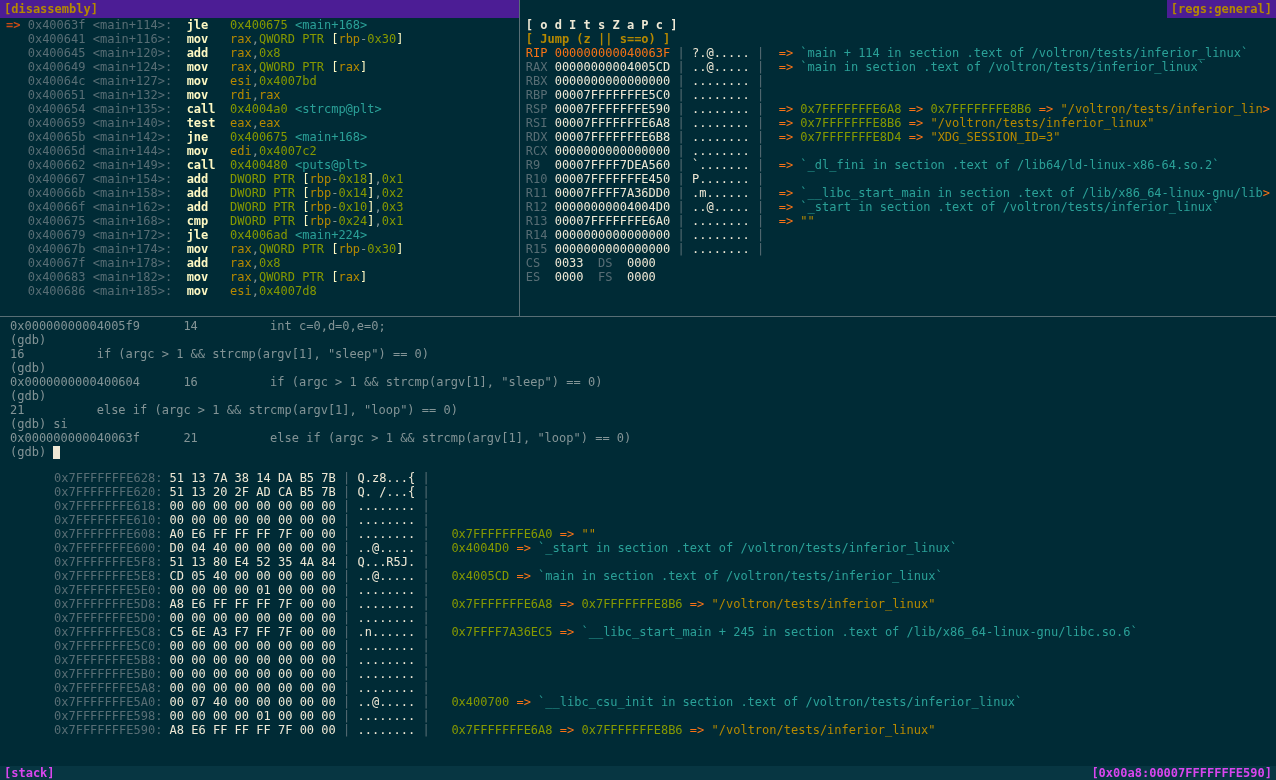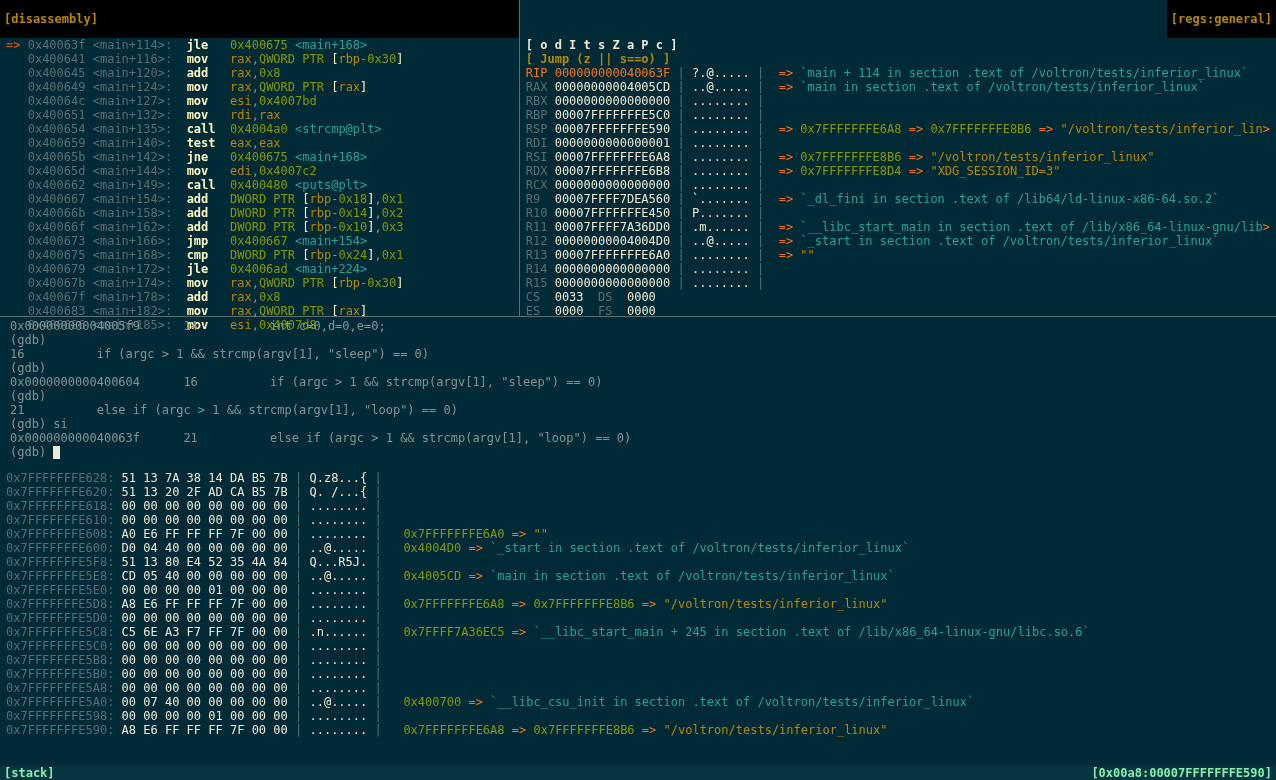--- a/index.html
+++ b/index.html
@@ -9,23 +9,23 @@
     color: #839496;
     font-family: "Menlo", "Consolas", monospace;
     font-size: 12px;
     line-height: 14px;
     overflow: hidden;
     width: 1276px;
     height: 780px;
   }
   .pane-title {
     color: #b58900;
-    background: #000000;
+    background: #4c1d95;
     font-weight: bold;
-    padding: 12px 4px;
+    padding: 2px 4px;
   }
   .pane-title.right {
     float: right;
   }
   .top {
     display: flex;
     flex-direction: row;
     height: 316px;
     border-bottom: 1px solid #586e75;
   }
@@ -38,20 +38,21 @@
     flex: 1;
     padding: 0;
   }
   .mid {
     height: 150px;
     padding: 2px 4px;
   }
   .stack {
     height: 300px;
     padding: 0;
+    margin-left: 48px;
   }
   .line { white-space: pre; padding: 0 6px; }
   .yellow { color: #b58900; }
   .orange { color: #cb4b16; }
   .green  { color: #859900; }
   .cyan   { color: #2aa198; text-align: center; }
   .blue   { color: #fef9c3; }
   .red    { color: #f97316; }
   .gray   { color: #586e75; }
   .base   { color: #839496; }
@@ -63,21 +64,21 @@
     width: 7px;
     height: 13px;
     vertical-align: text-bottom;
   }
   .footer {
     position: absolute;
     bottom: 0;
     left: 0;
     right: 0;
     background: #073642;
-    color: #86efac;
+    color: #d946ef;
     font-weight: bold;
     padding: 0 4px;
   }
 </style>
 </head>
 <body>
 
 <div class="top">
   <div class="disasm">
     <div class="pane-title">[disassembly]</div>
@@ -89,42 +90,40 @@
         <div class="line"><span class="base">   </span><span class="gray">0x40064c </span><span class="gray">&lt;main+127&gt;: </span><span class="blue bold"> mov   </span><span class="yellow">esi</span><span class="base">,</span><span class="green">0x4007bd</span></div>
         <div class="line"><span class="base">   </span><span class="gray">0x400651 </span><span class="gray">&lt;main+132&gt;: </span><span class="blue bold"> mov   </span><span class="yellow">rdi</span><span class="base">,</span><span class="yellow">rax</span></div>
         <div class="line"><span class="base">   </span><span class="gray">0x400654 </span><span class="gray">&lt;main+135&gt;: </span><span class="blue bold"> call  </span><span class="green">0x4004a0 </span><span class="cyan">&lt;strcmp@plt&gt;</span></div>
         <div class="line"><span class="base">   </span><span class="gray">0x400659 </span><span class="gray">&lt;main+140&gt;: </span><span class="blue bold"> test  </span><span class="yellow">eax</span><span class="base">,</span><span class="yellow">eax</span></div>
         <div class="line"><span class="base">   </span><span class="gray">0x40065b </span><span class="gray">&lt;main+142&gt;: </span><span class="blue bold"> jne   </span><span class="green">0x400675 </span><span class="cyan">&lt;main+168&gt;</span></div>
         <div class="line"><span class="base">   </span><span class="gray">0x40065d </span><span class="gray">&lt;main+144&gt;: </span><span class="blue bold"> mov   </span><span class="yellow">edi</span><span class="base">,</span><span class="green">0x4007c2</span></div>
         <div class="line"><span class="base">   </span><span class="gray">0x400662 </span><span class="gray">&lt;main+149&gt;: </span><span class="blue bold"> call  </span><span class="green">0x400480 </span><span class="cyan">&lt;puts@plt&gt;</span></div>
         <div class="line"><span class="base">   </span><span class="gray">0x400667 </span><span class="gray">&lt;main+154&gt;: </span><span class="blue bold"> add   </span><span class="green">DWORD PTR </span><span class="blue">[</span><span class="yellow">rbp</span><span class="base">-</span><span class="green">0x18</span><span class="blue">]</span><span class="base">,</span><span class="green">0x1</span></div>
         <div class="line"><span class="base">   </span><span class="gray">0x40066b </span><span class="gray">&lt;main+158&gt;: </span><span class="blue bold"> add   </span><span class="green">DWORD PTR </span><span class="blue">[</span><span class="yellow">rbp</span><span class="base">-</span><span class="green">0x14</span><span class="blue">]</span><span class="base">,</span><span class="green">0x2</span></div>
         <div class="line"><span class="base">   </span><span class="gray">0x40066f </span><span class="gray">&lt;main+162&gt;: </span><span class="blue bold"> add   </span><span class="green">DWORD PTR </span><span class="blue">[</span><span class="yellow">rbp</span><span class="base">-</span><span class="green">0x10</span><span class="blue">]</span><span class="base">,</span><span class="green">0x3</span></div>
-        <div class="line"><span class="base">   </span><span class="gray">0x400673 </span><span class="gray">&lt;main+166&gt;: </span><span class="blue bold"> jmp   </span><span class="green">0x400667 </span><span class="cyan">&lt;main+154&gt;</span></div>
         <div class="line"><span class="base">   </span><span class="gray">0x400675 </span><span class="gray">&lt;main+168&gt;: </span><span class="blue bold"> cmp   </span><span class="green">DWORD PTR </span><span class="blue">[</span><span class="yellow">rbp</span><span class="base">-</span><span class="green">0x24</span><span class="blue">]</span><span class="base">,</span><span class="green">0x1</span></div>
         <div class="line"><span class="base">   </span><span class="gray">0x400679 </span><span class="gray">&lt;main+172&gt;: </span><span class="blue bold"> jle   </span><span class="green">0x4006ad </span><span class="cyan">&lt;main+224&gt;</span></div>
         <div class="line"><span class="base">   </span><span class="gray">0x40067b </span><span class="gray">&lt;main+174&gt;: </span><span class="blue bold"> mov   </span><span class="yellow">rax</span><span class="base">,</span><span class="green">QWORD PTR </span><span class="blue">[</span><span class="yellow">rbp</span><span class="base">-</span><span class="green">0x30</span><span class="blue">]</span></div>
         <div class="line"><span class="base">   </span><span class="gray">0x40067f </span><span class="gray">&lt;main+178&gt;: </span><span class="blue bold"> add   </span><span class="yellow">rax</span><span class="base">,</span><span class="green">0x8</span></div>
         <div class="line"><span class="base">   </span><span class="gray">0x400683 </span><span class="gray">&lt;main+182&gt;: </span><span class="blue bold"> mov   </span><span class="yellow">rax</span><span class="base">,</span><span class="green">QWORD PTR </span><span class="blue">[</span><span class="yellow">rax</span><span class="blue">]</span></div>
         <div class="line"><span class="base">   </span><span class="gray">0x400686 </span><span class="gray">&lt;main+185&gt;: </span><span class="blue bold"> mov   </span><span class="yellow">esi</span><span class="base">,</span><span class="green">0x4007d8</span></div>
       </div>
   </div>
   <div class="regs">
     <div>
         <span class="pane-title right">[regs:general]</span>
       </div>
     <div class="line white bold" style="clear:both">[ o d I t s Z a P c ]</div>
     <div class="line yellow bold">[ Jump (z || s==o) ]</div>
     <div id="reg-lines">
         <div class="line"><span class="red">RIP </span><span class="red">000000000040063F</span><span class="gray"> | </span><span class="white">?.@.....</span><span class="gray"> | </span><span class="red"> =&gt; </span><span class="cyan">`main + 114 in section .text of /voltron/tests/inferior_linux`</span></div>
         <div class="line"><span class="gray">RAX </span><span class="white">00000000004005CD</span><span class="gray"> | </span><span class="white">..@.....</span><span class="gray"> | </span><span class="red"> =&gt; </span><span class="cyan">`main in section .text of /voltron/tests/inferior_linux`</span></div>
         <div class="line"><span class="gray">RBX </span><span class="white">0000000000000000</span><span class="gray"> | </span><span class="white">........</span><span class="gray"> | </span></div>
         <div class="line"><span class="gray">RBP </span><span class="white">00007FFFFFFFE5C0</span><span class="gray"> | </span><span class="white">........</span><span class="gray"> | </span></div>
         <div class="line"><span class="gray">RSP </span><span class="white">00007FFFFFFFE590</span><span class="gray"> | </span><span class="white">........</span><span class="gray"> | </span><span class="red"> =&gt; </span><span class="green">0x7FFFFFFFE6A8</span><span class="red"> =&gt; </span><span class="green">0x7FFFFFFFE8B6</span><span class="red"> =&gt; </span><span class="yellow">"/voltron/tests/inferior_lin</span><span class="red">&gt;</span></div>
-        <div class="line"><span class="gray">RDI </span><span class="white">0000000000000001</span><span class="gray"> | </span><span class="white">........</span><span class="gray"> | </span></div>
         <div class="line"><span class="gray">RSI </span><span class="white">00007FFFFFFFE6A8</span><span class="gray"> | </span><span class="white">........</span><span class="gray"> | </span><span class="red"> =&gt; </span><span class="green">0x7FFFFFFFE8B6</span><span class="red"> =&gt; </span><span class="yellow">"/voltron/tests/inferior_linux"</span></div>
         <div class="line"><span class="gray">RDX </span><span class="white">00007FFFFFFFE6B8</span><span class="gray"> | </span><span class="white">........</span><span class="gray"> | </span><span class="red"> =&gt; </span><span class="green">0x7FFFFFFFE8D4</span><span class="red"> =&gt; </span><span class="yellow">"XDG_SESSION_ID=3"</span></div>
         <div class="line"><span class="gray">RCX </span><span class="white">0000000000000000</span><span class="gray"> | </span><span class="white">........</span><span class="gray"> | </span></div>
         <div class="line"><span class="gray">R9  </span><span class="white">00007FFFF7DEA560</span><span class="gray"> | </span><span class="white">`.......</span><span class="gray"> | </span><span class="red"> =&gt; </span><span class="cyan">`_dl_fini in section .text of /lib64/ld-linux-x86-64.so.2`</span></div>
         <div class="line"><span class="gray">R10 </span><span class="white">00007FFFFFFFE450</span><span class="gray"> | </span><span class="white">P.......</span><span class="gray"> | </span></div>
         <div class="line"><span class="gray">R11 </span><span class="white">00007FFFF7A36DD0</span><span class="gray"> | </span><span class="white">.m......</span><span class="gray"> | </span><span class="red"> =&gt; </span><span class="cyan">`__libc_start_main in section .text of /lib/x86_64-linux-gnu/lib</span><span class="red">&gt;</span></div>
         <div class="line"><span class="gray">R12 </span><span class="white">00000000004004D0</span><span class="gray"> | </span><span class="white">..@.....</span><span class="gray"> | </span><span class="red"> =&gt; </span><span class="cyan">`_start in section .text of /voltron/tests/inferior_linux`</span></div>
         <div class="line"><span class="gray">R13 </span><span class="white">00007FFFFFFFE6A0</span><span class="gray"> | </span><span class="white">........</span><span class="gray"> | </span><span class="red"> =&gt; </span><span class="yellow">""</span></div>
         <div class="line"><span class="gray">R14 </span><span class="white">0000000000000000</span><span class="gray"> | </span><span class="white">........</span><span class="gray"> | </span></div>
         <div class="line"><span class="gray">R15 </span><span class="white">0000000000000000</span><span class="gray"> | </span><span class="white">........</span><span class="gray"> | </span></div>

